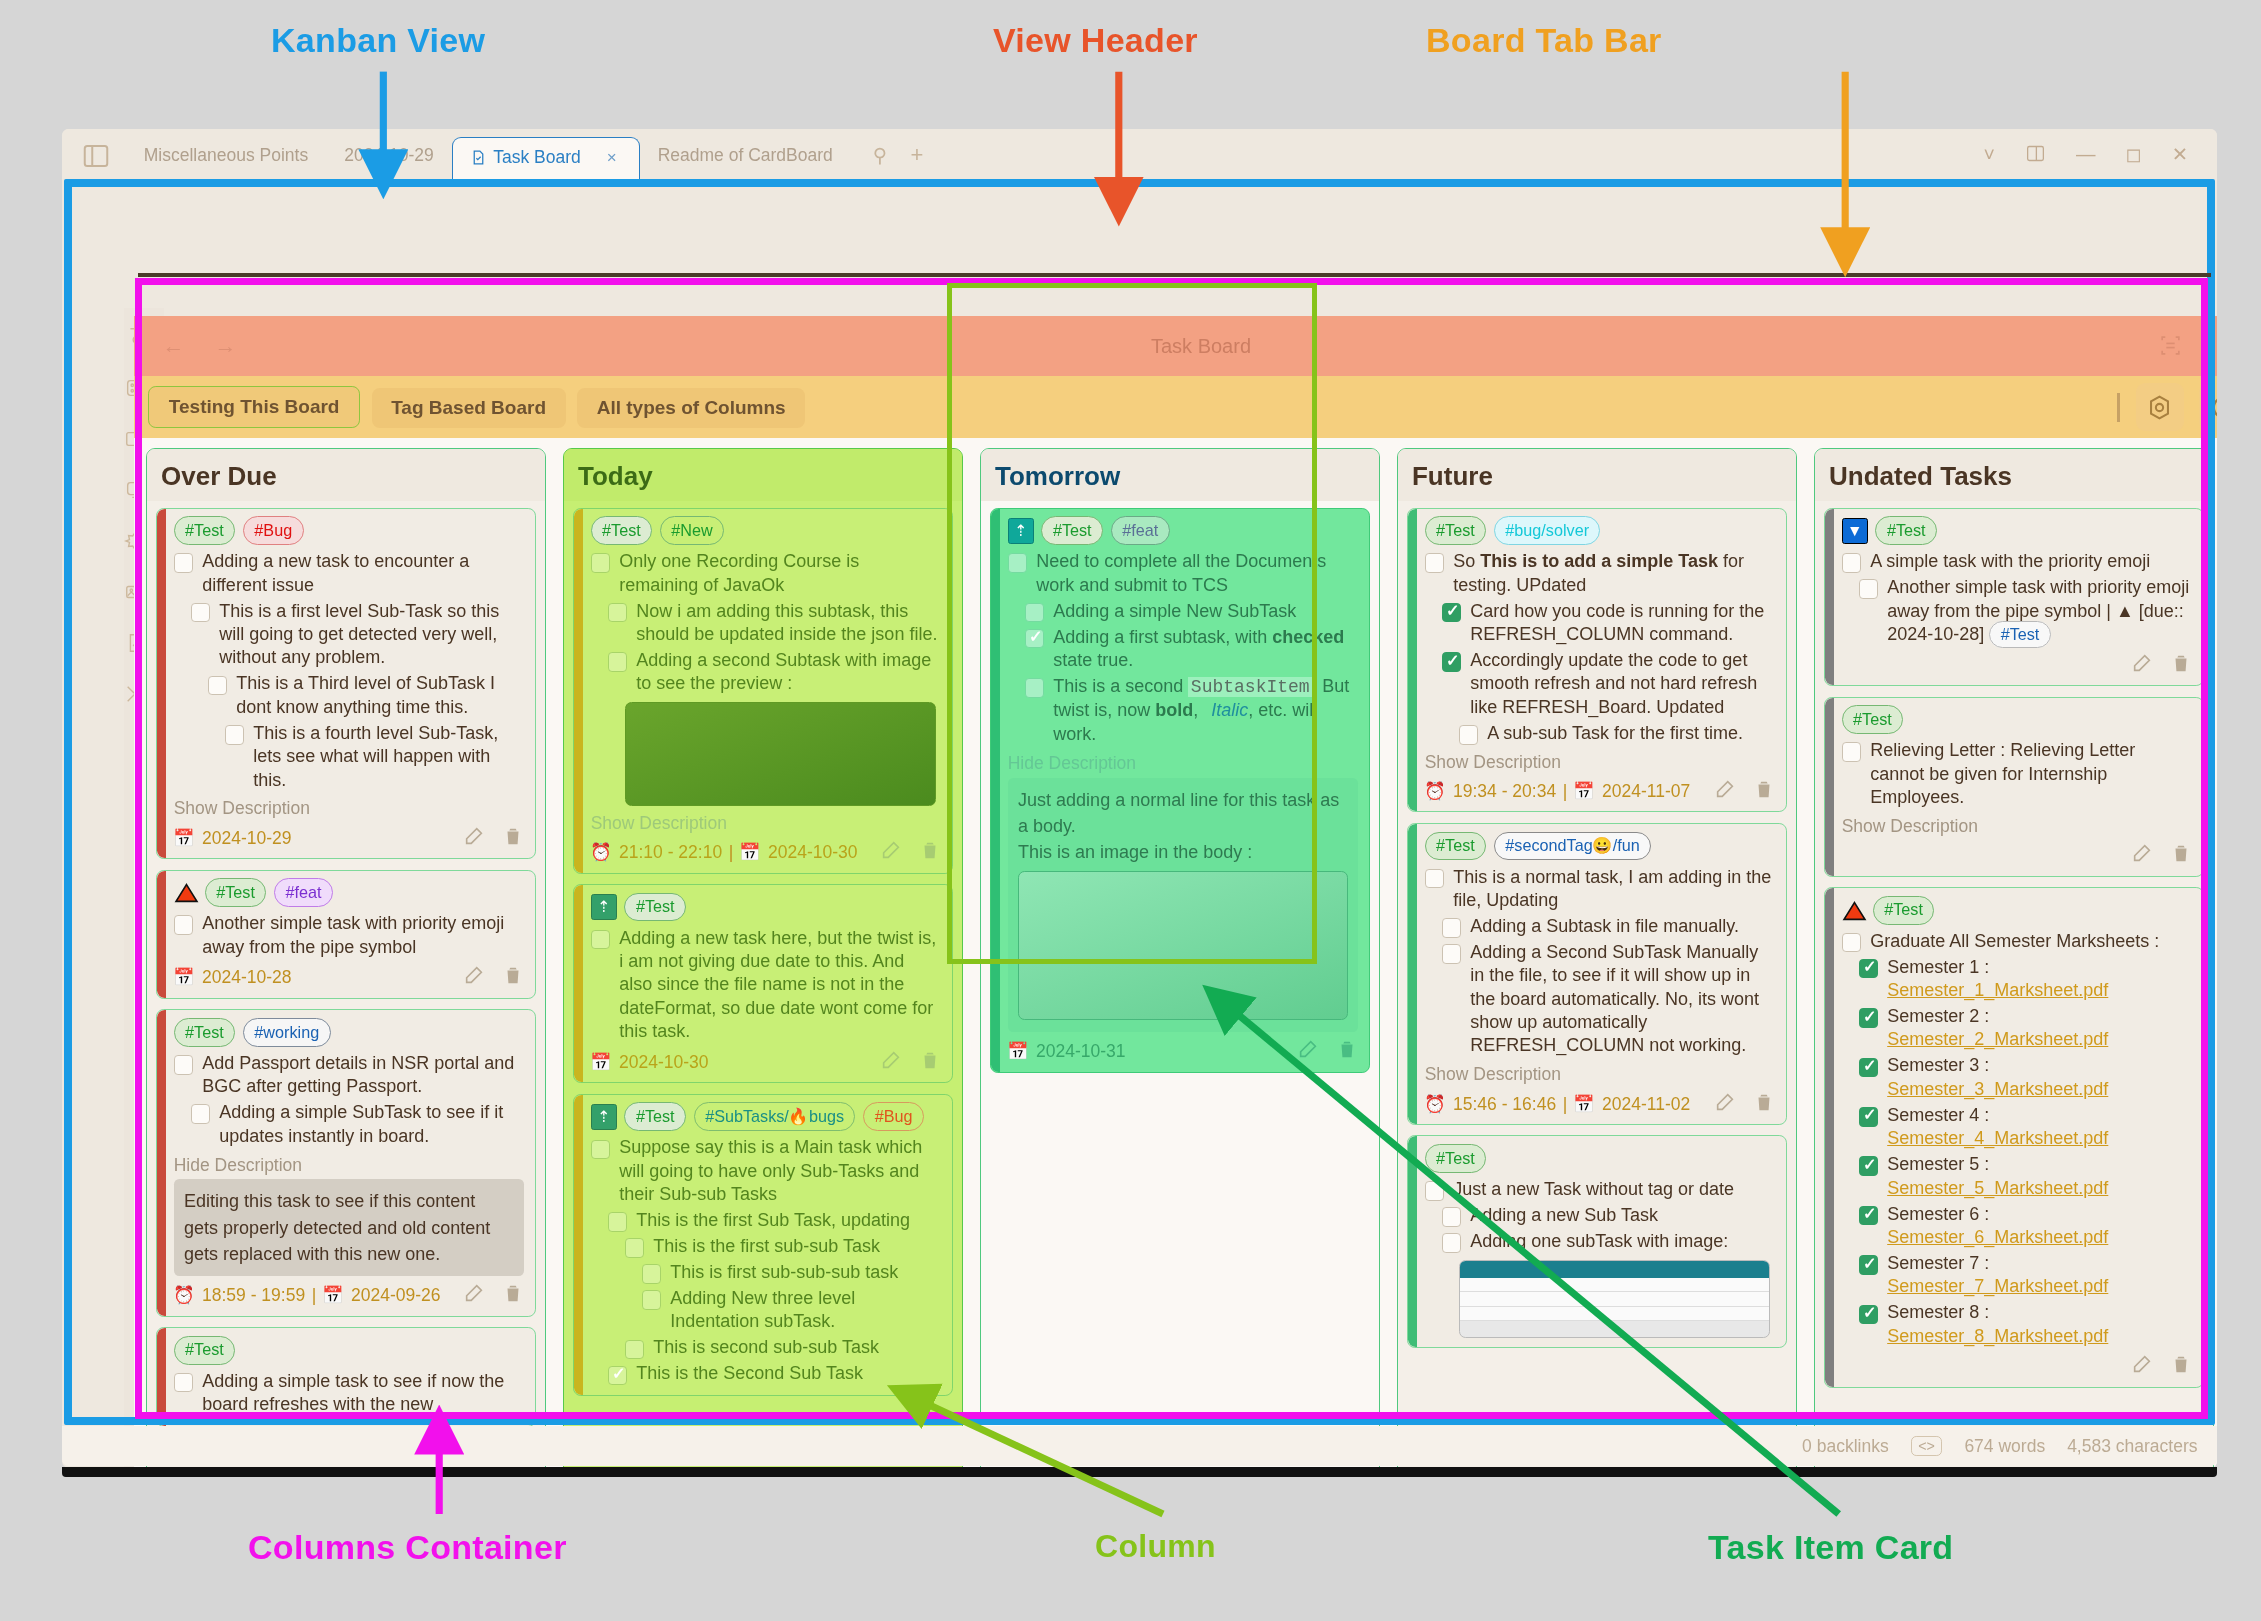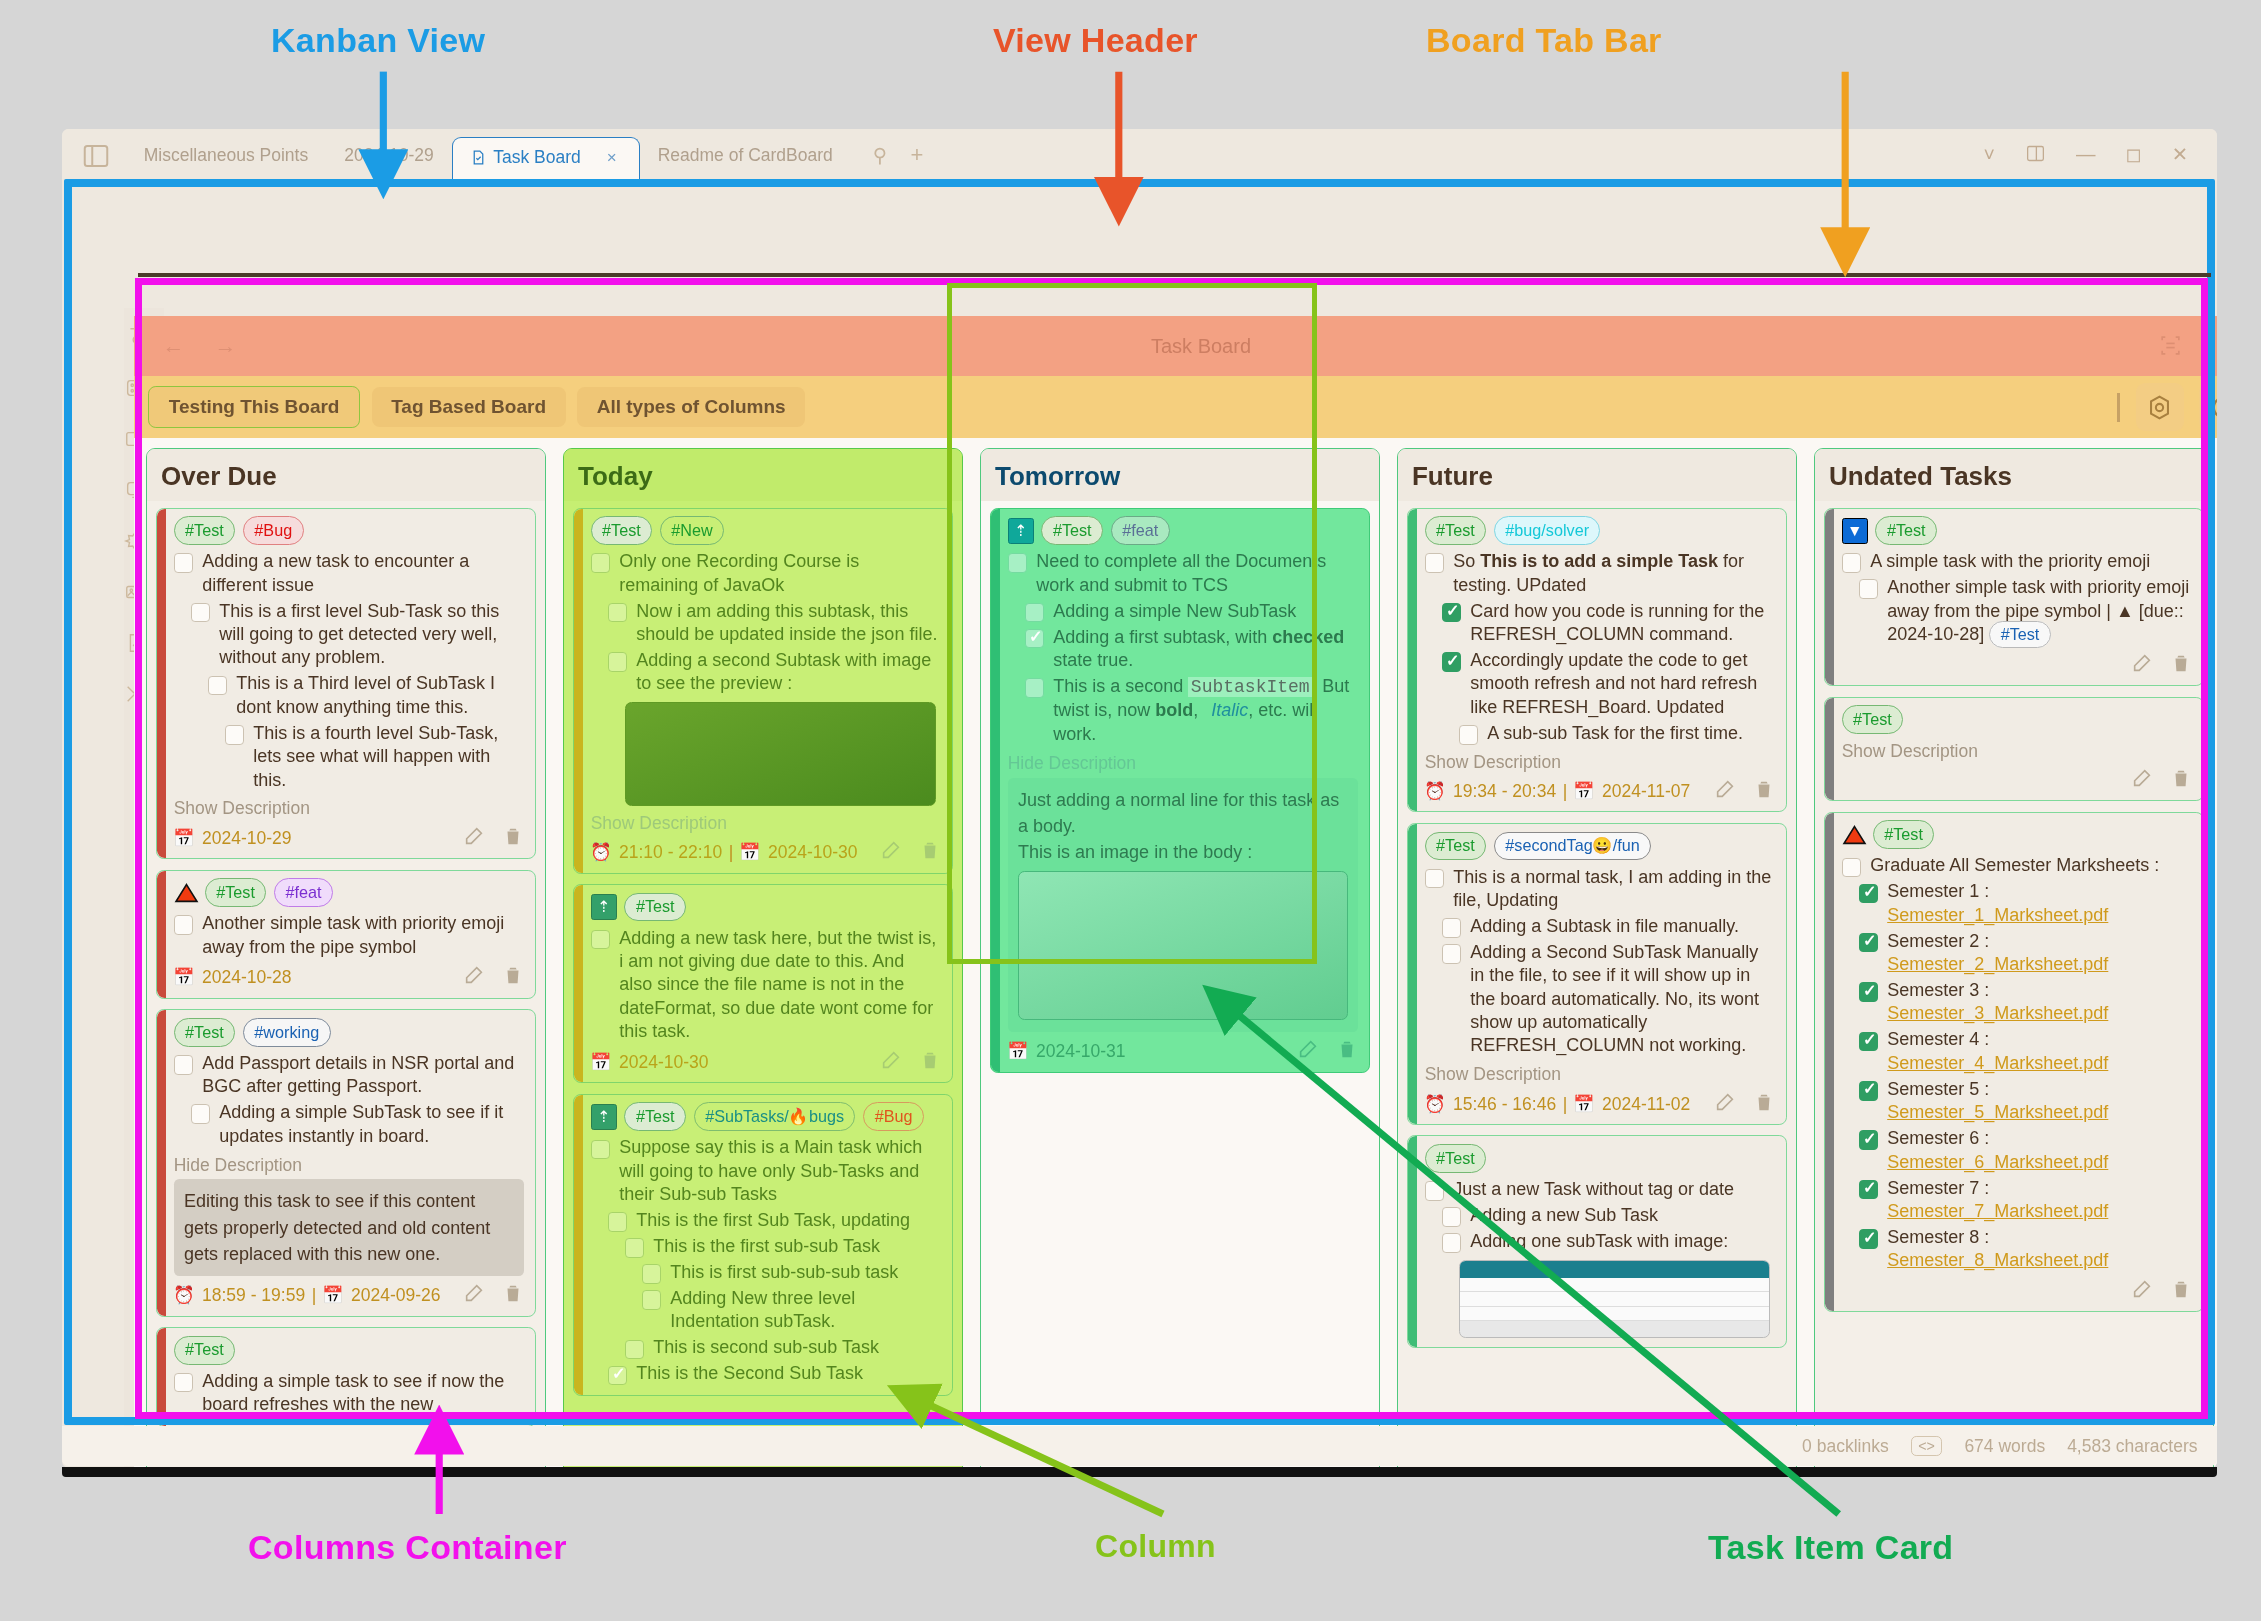--- a/index.html
+++ b/index.html
@@ -427,21 +427,21 @@
               <path d="M4 7V4h3M17 4h3v3M20 17v3h-3M7 20H4v-3"></path>
               <line x1="8" y1="10" x2="16" y2="10"></line>
               <line x1="8" y1="14" x2="16" y2="14"></line>
             </svg>
         </span>
         <span style="font-size:23.4px;letter-spacing:0;line-height:.6">⋮</span>
       </div>
     </div>
 
     <div class="boardtabbar">
-      <div id="boardtabs-host" style="display:flex;gap:11.7px;align-items:center;">
+      <div id="boardtabs-host" style="display:flex;gap:11.7px;align-items:flex-end;">
           <div class="board-tab sel">Testing This Board</div>
           <div class="board-tab">Tag Based Board</div>
           <div class="board-tab">All types of Columns</div>
         </div>
       <div class="btb-right">
         <div class="btb-pipe"></div>
         <div class="btb-btn">
           <svg viewBox="0 0 24 24" width="29" height="29" fill="none" stroke="currentColor" stroke-width="1.7">
               <path d="M12 3l7 4v10l-7 4-7-4V7z"></path>
               <circle cx="12" cy="12" r="3"></circle>
@@ -831,20 +831,24 @@
                     </svg></span>
                   <span><svg viewBox="0 0 24 24" width="22" height="22" fill="currentColor">
                       <path d="M6 7h12l-1 14H7zM9 4h6l1 2H8z"></path>
                     </svg></span>
                 </span>
               </div>
             </div>
             <div class="card" style="--stripe: #7f7f7f;">
               <div class="taglist">
                 <span class="tag tag-test">#Test</span>
+              </div>
+              <div class="titleline">
+                <span class="cb"></span>
+                <span class="tx">Relieving Letter : Relieving Letter cannot be given for Internship Employees.</span>
               </div>
               <div class="desc-toggle">Show Description</div>
               <div class="meta">
                 <span class="actions">
                   <span><svg viewBox="0 0 24 24" width="22" height="22" fill="none" stroke="currentColor" stroke-width="1.8">
                       <path d="M4 20h5l11-11-5-5L4 15z"></path>
                     </svg></span>
                   <span><svg viewBox="0 0 24 24" width="22" height="22" fill="currentColor">
                       <path d="M6 7h12l-1 14H7zM9 4h6l1 2H8z"></path>
                     </svg></span>

